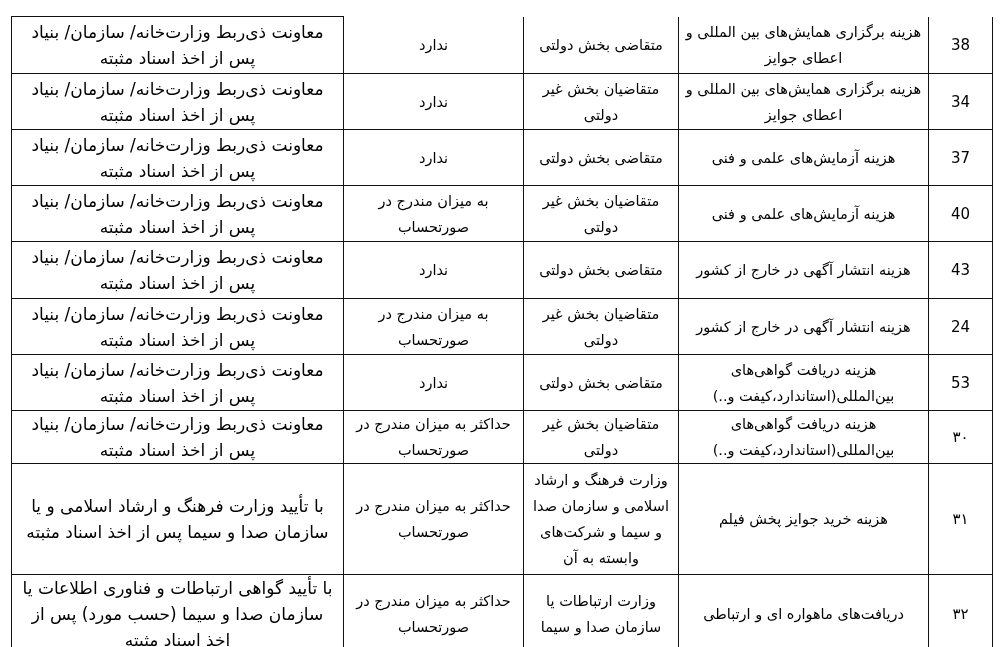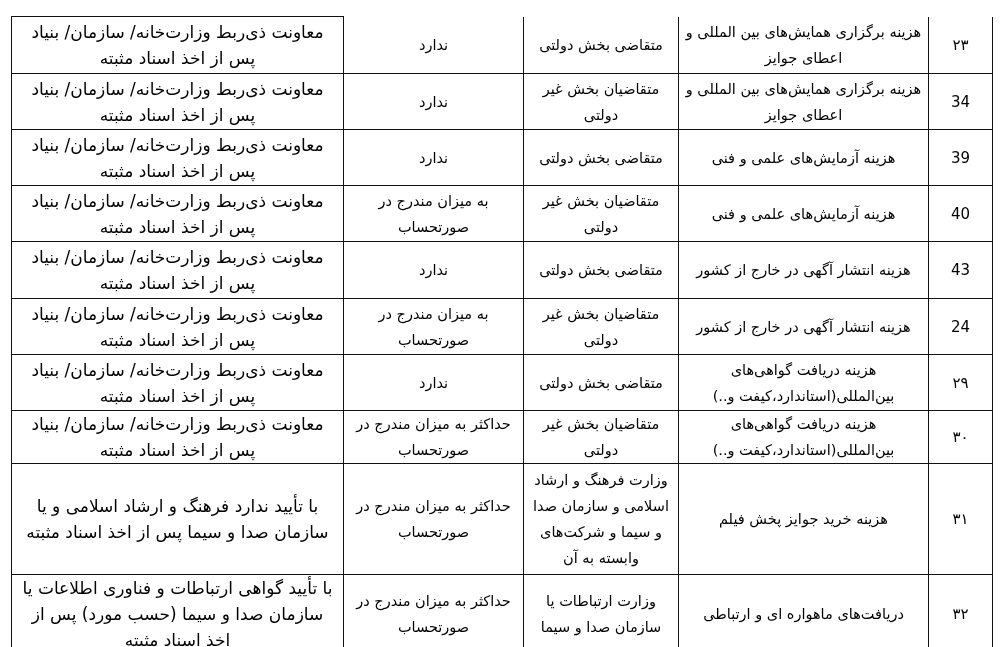--- a/index.html
+++ b/index.html
@@ -66,35 +66,35 @@
 <table class="doc-table">
   <colgroup>
     <col class="col-num">
     <col class="col-title">
     <col class="col-payer">
     <col class="col-limit">
     <col class="col-auth">
   </colgroup>
   <tbody>
     <tr style="height:57px">
-      <td class="num">۲۳</td>
+      <td class="num">38</td>
       <td class="title">هزینه برگزاری همایش‌های بین المللی و اعطای جوایز</td>
       <td class="payer">متقاضی بخش دولتی</td>
       <td class="limit">ندارد</td>
       <td class="auth">معاونت ذی‌ربط وزارت‌خانه/ سازمان/ بنیاد پس از اخذ اسناد مثبته</td>
     </tr>
     <tr style="height:56px">
       <td class="num">34</td>
       <td class="title">هزینه برگزاری همایش‌های بین المللی و اعطای جوایز</td>
       <td class="payer">متقاضیان بخش غیر دولتی</td>
       <td class="limit">ندارد</td>
       <td class="auth">معاونت ذی‌ربط وزارت‌خانه/ سازمان/ بنیاد پس از اخذ اسناد مثبته</td>
     </tr>
     <tr style="height:56px">
-      <td class="num">39</td>
+      <td class="num">37</td>
       <td class="title">هزینه آزمایش‌های علمی و فنی</td>
       <td class="payer">متقاضی بخش دولتی</td>
       <td class="limit">ندارد</td>
       <td class="auth">معاونت ذی‌ربط وزارت‌خانه/ سازمان/ بنیاد پس از اخذ اسناد مثبته</td>
     </tr>
     <tr style="height:56px">
       <td class="num">40</td>
       <td class="title">هزینه آزمایش‌های علمی و فنی</td>
       <td class="payer">متقاضیان بخش غیر دولتی</td>
       <td class="limit">به میزان مندرج در صورتحساب</td>
@@ -108,39 +108,39 @@
       <td class="auth">معاونت ذی‌ربط وزارت‌خانه/ سازمان/ بنیاد پس از اخذ اسناد مثبته</td>
     </tr>
     <tr style="height:56px">
       <td class="num">24</td>
       <td class="title">هزینه انتشار آگهی در خارج از کشور</td>
       <td class="payer">متقاضیان بخش غیر دولتی</td>
       <td class="limit">به میزان مندرج در صورتحساب</td>
       <td class="auth">معاونت ذی‌ربط وزارت‌خانه/ سازمان/ بنیاد پس از اخذ اسناد مثبته</td>
     </tr>
     <tr style="height:56px">
-      <td class="num">۲۹</td>
+      <td class="num">53</td>
       <td class="title">هزینه دریافت گواهی‌های بین‌المللی(استاندارد،کیفت و..)</td>
       <td class="payer">متقاضی بخش دولتی</td>
       <td class="limit">ندارد</td>
       <td class="auth">معاونت ذی‌ربط وزارت‌خانه/ سازمان/ بنیاد پس از اخذ اسناد مثبته</td>
     </tr>
     <tr style="height:44px">
       <td class="num">۳۰</td>
       <td class="title">هزینه دریافت گواهی‌های بین‌المللی(استاندارد،کیفت و..)</td>
       <td class="payer">متقاضیان بخش غیر دولتی</td>
       <td class="limit">حداکثر به میزان مندرج در صورتحساب</td>
       <td class="auth">معاونت ذی‌ربط وزارت‌خانه/ سازمان/ بنیاد پس از اخذ اسناد مثبته</td>
     </tr>
     <tr style="height:111px">
       <td class="num">۳۱</td>
       <td class="title">هزینه خرید جوایز پخش فیلم</td>
       <td class="payer">وزارت فرهنگ و ارشاد اسلامی و سازمان صدا و سیما و شرکت‌های وابسته به آن</td>
       <td class="limit">حداکثر به میزان مندرج در صورتحساب</td>
-      <td class="auth">با تأیید ندارد فرهنگ و ارشاد اسلامی و یا سازمان صدا و سیما پس از اخذ اسناد مثبته</td>
+      <td class="auth">با تأیید وزارت فرهنگ و ارشاد اسلامی و یا سازمان صدا و سیما پس از اخذ اسناد مثبته</td>
     </tr>
     <tr style="height:57px">
       <td class="num">۳۲</td>
       <td class="title">دریافت‌های ماهواره ای و ارتباطی</td>
       <td class="payer">وزارت ارتباطات یا سازمان صدا و سیما</td>
       <td class="limit">حداکثر به میزان مندرج در صورتحساب</td>
       <td class="auth">با تأیید گواهی ارتباطات و فناوری اطلاعات یا سازمان صدا و سیما (حسب مورد) پس از اخذ اسناد مثبته</td>
     </tr>
   </tbody>
 </table>

